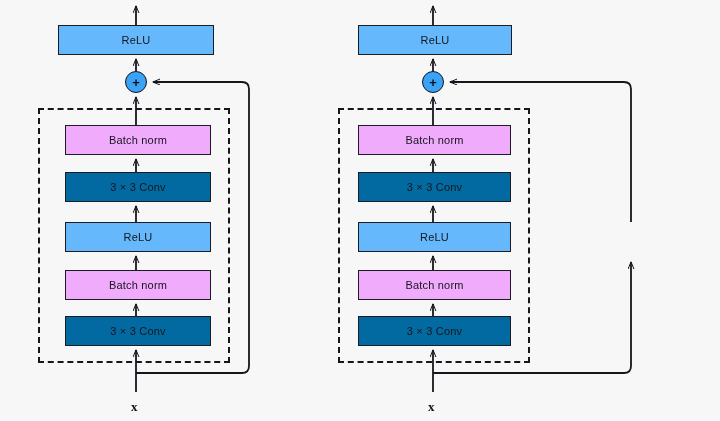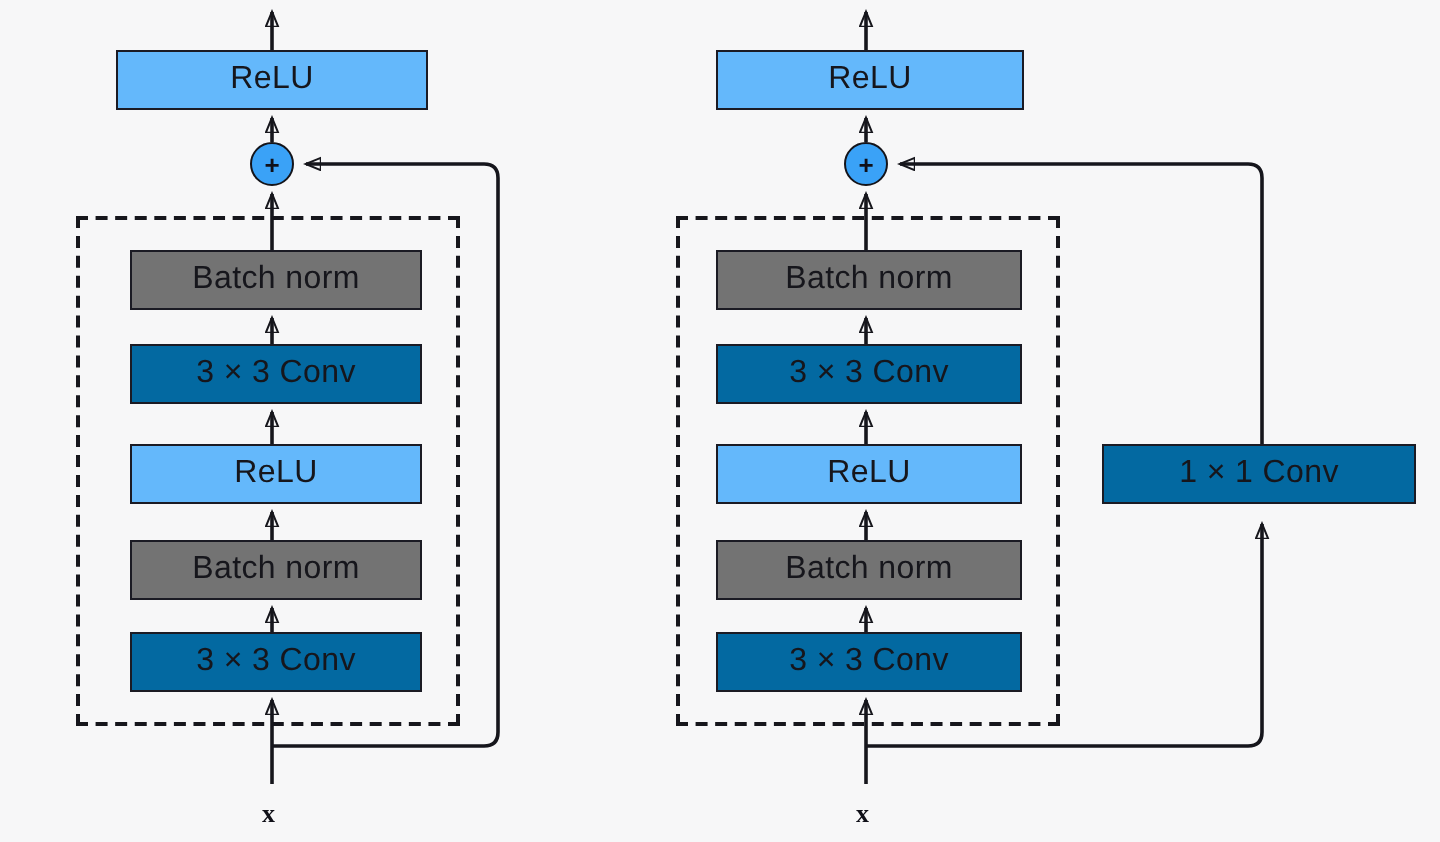--- a/index.html
+++ b/index.html
@@ -17,28 +17,28 @@
     overflow: hidden;
   }
   
   .node {
     position: absolute;
     box-sizing: border-box;
     border: 1.6px solid #1b1b24;
     display: flex;
     align-items: center;
     justify-content: center;
-    font-size: 16px;
+    font-size: 11px;
     color: #16161c;
     letter-spacing: .2px;
     white-space: nowrap;
     line-height: 1;
     z-index: 6;
   }
-  .node.plain  { background: #737373; }
+  .node.plain  { background: #f0abfc; }
   .node.light  { background: #0369a1; }
   .node.dark   { background: #64b8fb; }
   .node.top    { background: #64b8fb; }
 
   
   .group {
     position: absolute;
     box-sizing: border-box;
     border: 2.2px dashed #16161c;
     background: transparent;
@@ -155,17 +155,16 @@
   <div class="node plain" style="left:358px; top:125px; width:153px; height:30px;">Batch norm</div>
 
   <div class="node light" style="left:358px; top:172px; width:153px; height:30px;">3 × 3 Conv</div>
 
   <div class="node dark" style="left:358px; top:222px; width:153px; height:30px;">ReLU</div>
 
   <div class="node plain" style="left:358px; top:270px; width:153px; height:30px;">Batch norm</div>
 
   <div class="node light" style="left:358px; top:316px; width:153px; height:30px;">3 × 3 Conv</div>
 
-  <div class="node light" style="left:551px; top:222px; width:157px; height:30px;">1 × 1 Conv</div>
 
   <div class="xlabel" style="left:428px; top:399px;">x</div>
 
 </div>
 
 </body></html>

